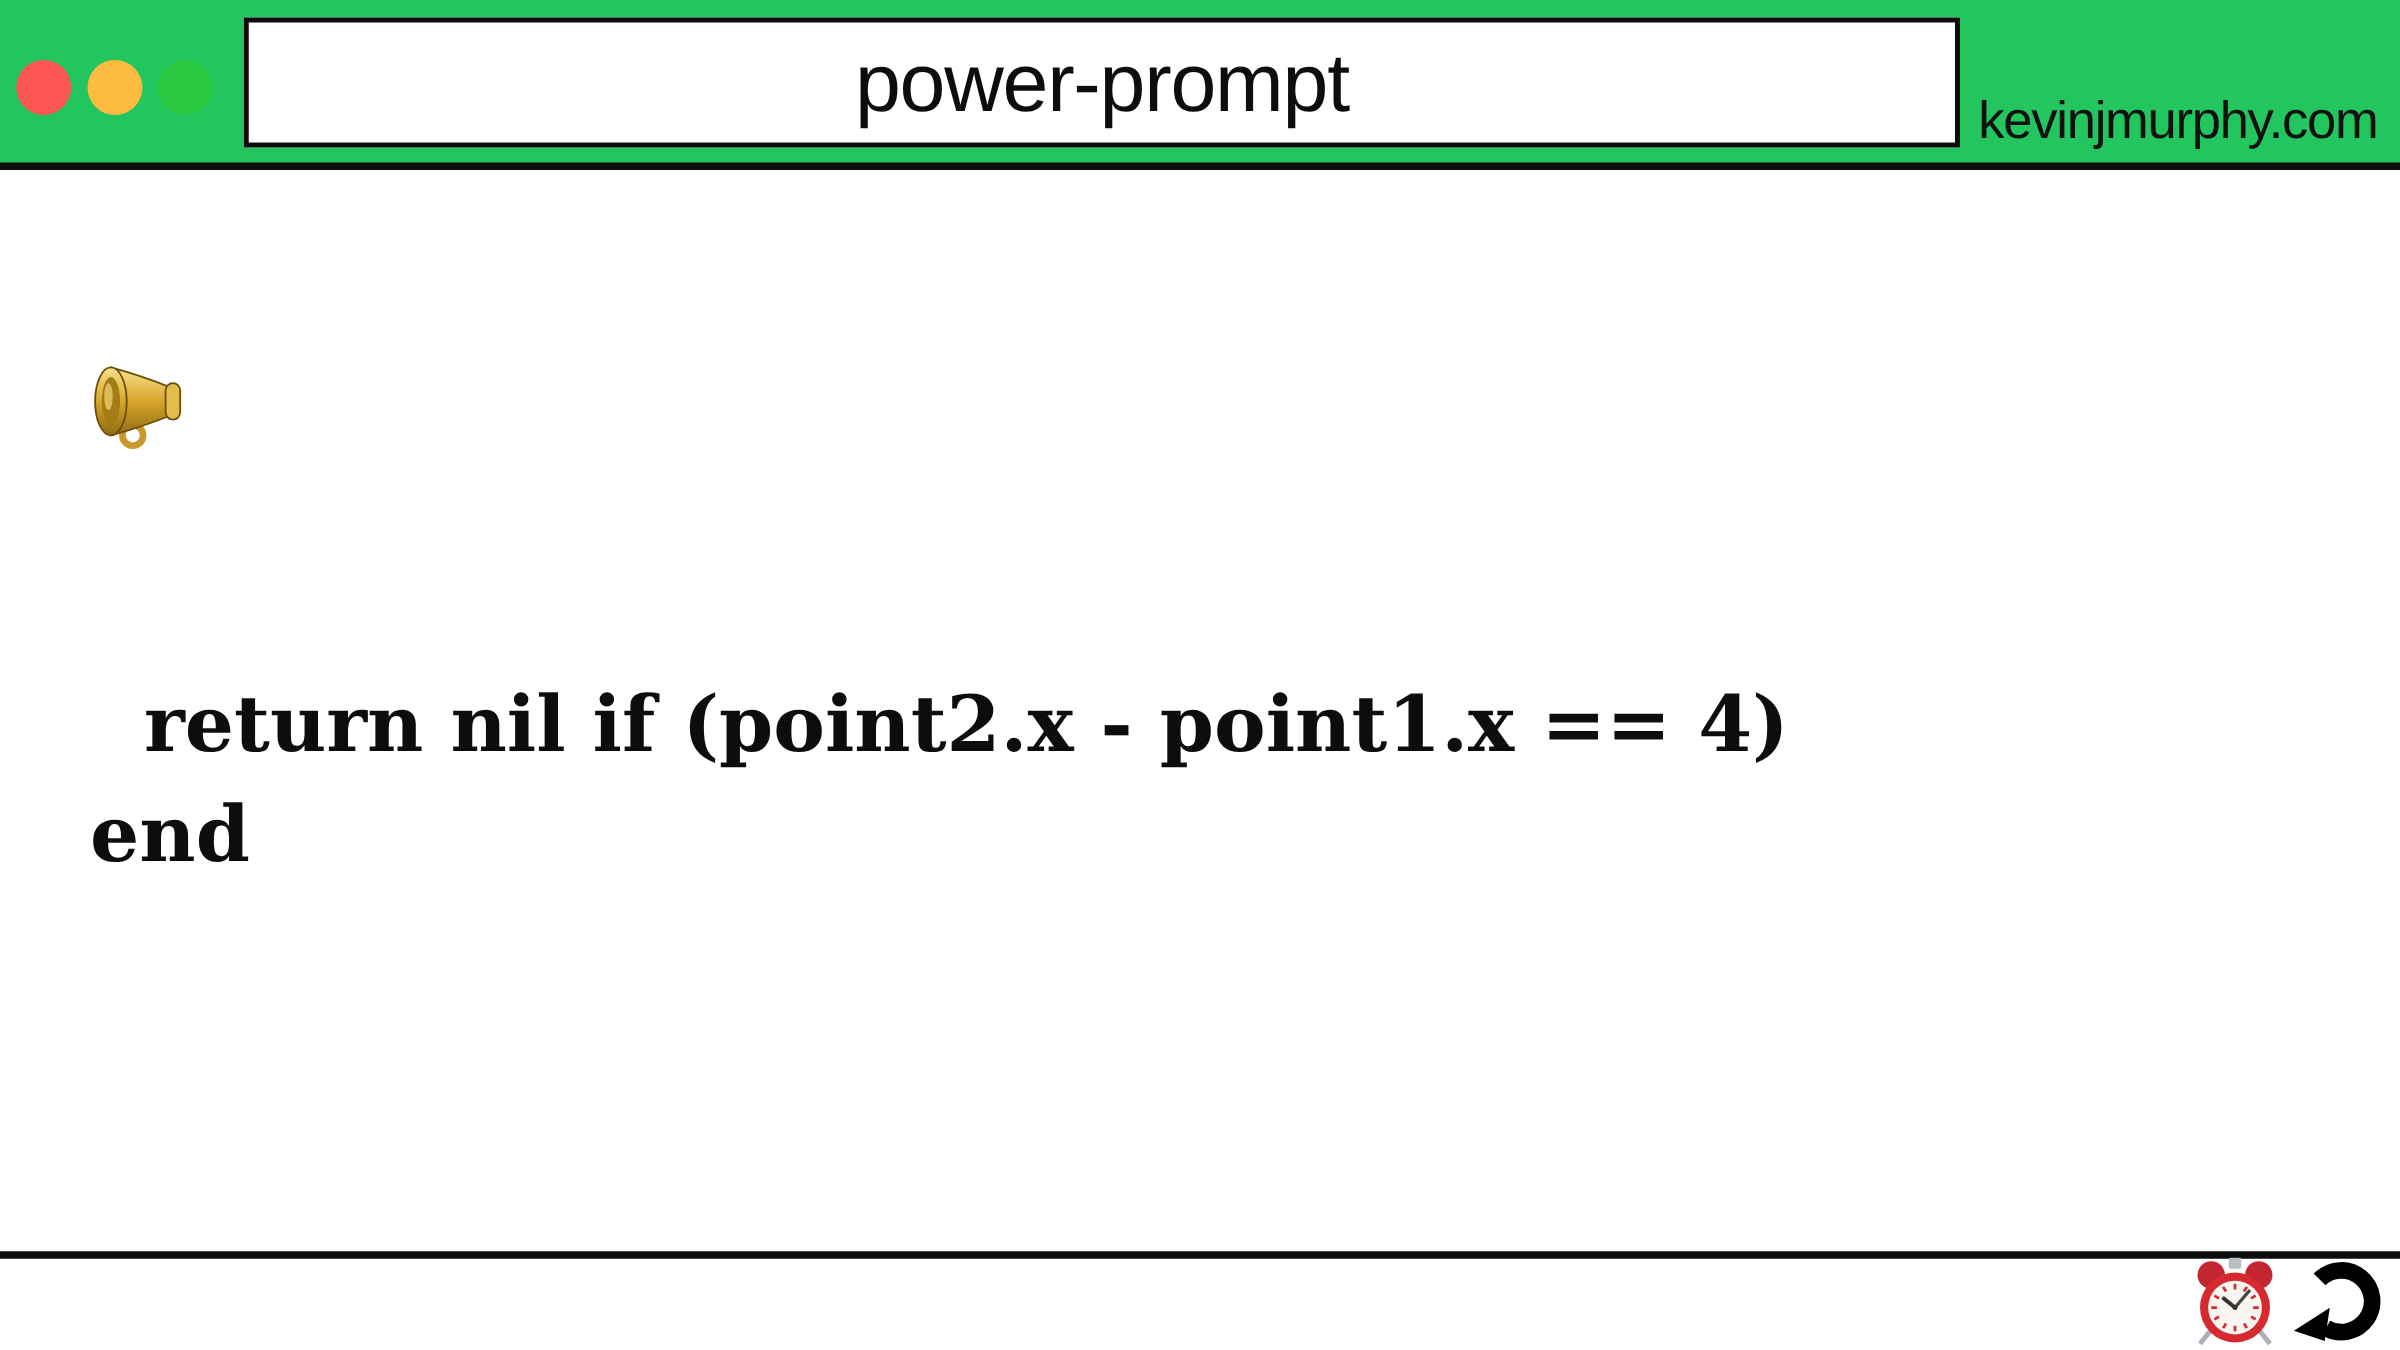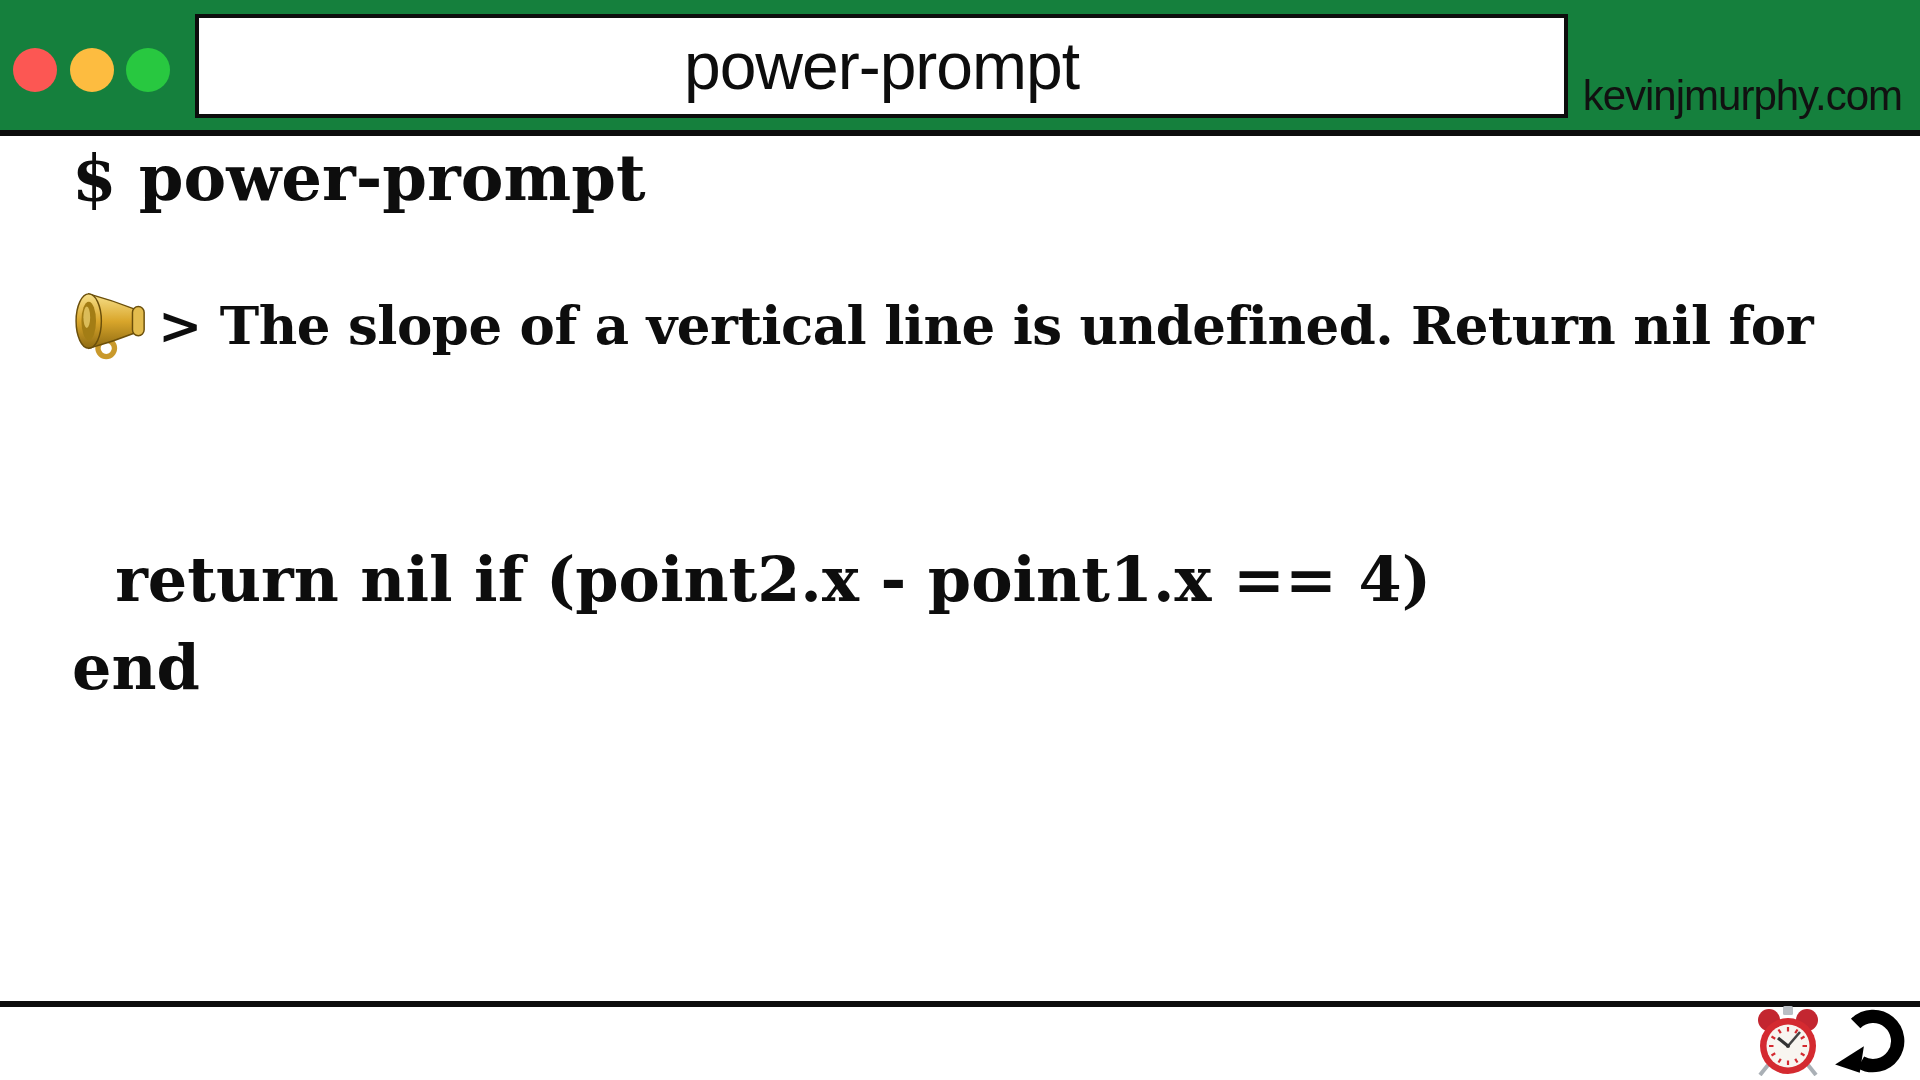--- a/index.html
+++ b/index.html
@@ -5,21 +5,21 @@
   * { margin: 0; padding: 0; box-sizing: border-box; }
   html, body { width: 1920px; height: 1080px; background: #ffffff; overflow: hidden; }
   .stage {
     position: relative; width: 1920px; height: 1080px; background: #ffffff;
     font-family: "DejaVu Serif", serif; color: #0d0d0d;
   }
 
   
   .titlebar {
     position: absolute; left: 0; top: 0; width: 1920px; height: 136px;
-    background: #15803d; border-bottom: 6px solid #0d0d0d; padding-left: 48px;
+    background: #22c55e; border-bottom: 6px solid #0d0d0d; padding-left: 48px;
   }
   .traffic-light {
     position: absolute; top: 48px; width: 44px; height: 44px; border-radius: 50%;
   }
   .tl-red    { left: 13px;  background: #fc5753; }
   .tl-yellow { left: 70px;  background: #fdbc40; }
   .tl-green  { left: 126px; background: #28c840; }
   .title-box {
     position: absolute; left: 195px; top: 14px; width: 1373px; height: 104px;
     background: #ffffff; border: 4px solid #0d0d0d;
@@ -69,39 +69,38 @@
   <div class="titlebar">
     <div class="traffic-light tl-red"></div>
     <div class="traffic-light tl-yellow"></div>
     <div class="traffic-light tl-green"></div>
     <div class="title-box">
       <span class="title-text">power-prompt</span>
     </div>
     <span class="site-text">kevinjmurphy.com</span>
   </div>
 
-  <div class="prompt-line">$ power-prompt</div>
 
   <div class="announcement">
     <div class="a-line">
       <svg class="megaphone" viewBox="0 0 84 72" xmlns="http://www.w3.org/2000/svg">
         <defs>
           <linearGradient id="goldGrad" x1="0" y1="0" x2="0" y2="1">
             <stop offset="0" stop-color="#f7e08a"></stop>
             <stop offset="0.5" stop-color="#d9a62b"></stop>
             <stop offset="1" stop-color="#8f6b12"></stop>
           </linearGradient>
         </defs>
         <circle cx="34" cy="60" r="8.5" fill="none" stroke="#c9992b" stroke-width="5.5"></circle>
         <path d="M16,4 C38,10 54,16 64,20 L64,44 C54,48 38,54 16,60 Z" fill="url(#goldGrad)" stroke="#6b4f0a" stroke-width="1.5"></path>
         <rect x="61" y="17" width="12" height="30" rx="6" fill="#e3bc4e" stroke="#6b4f0a" stroke-width="1.5"></rect>
         <ellipse cx="16" cy="32" rx="13" ry="28" fill="url(#goldGrad)" stroke="#6b4f0a" stroke-width="1.5"></ellipse>
         <ellipse cx="16" cy="32" rx="7.5" ry="20" fill="#a37d15"></ellipse>
         <ellipse cx="14" cy="28" rx="3.5" ry="11" fill="#e8cc6a" opacity="0.8"></ellipse>
-      </svg><span>&gt; The slope of a vertical line is undefined. Return nil for</span>
+      </svg>
     </div>
   </div>
 
   <div class="code-block">
     <div class="code-line">  return nil if (point2.x - point1.x == 4)</div>
     <div class="code-line">end</div>
   </div>
 
   <div class="footer-divider"></div>
 

